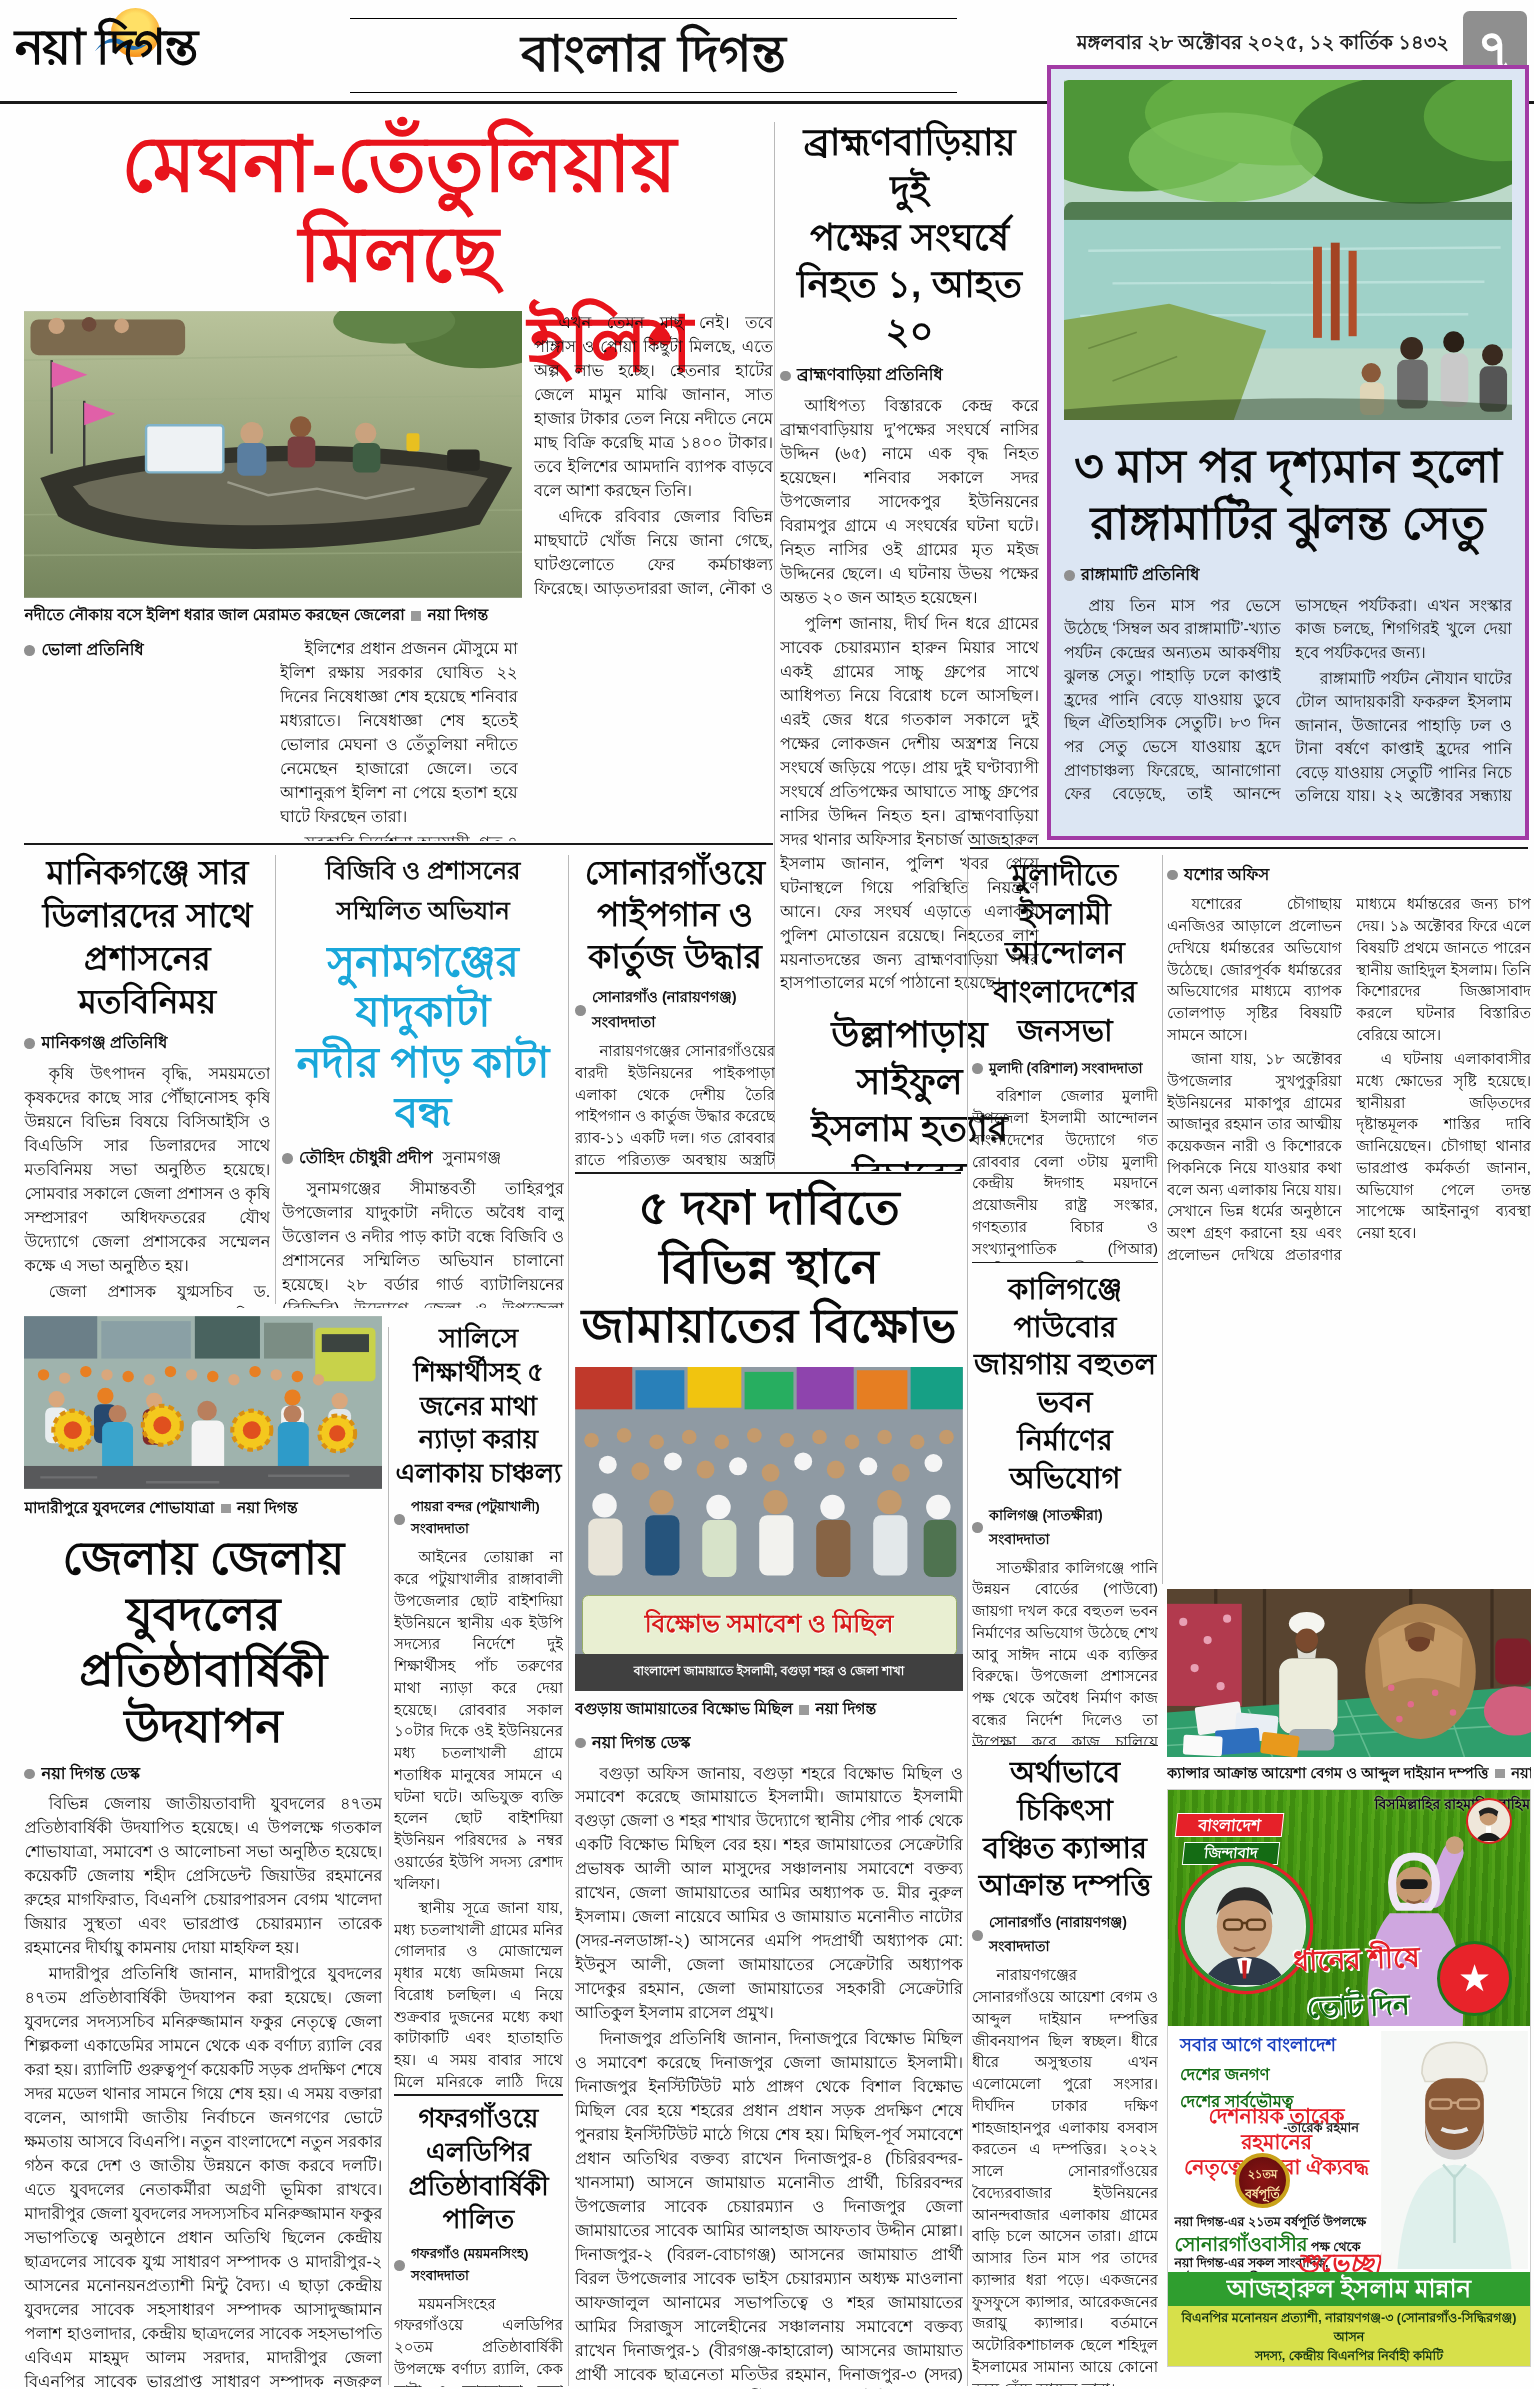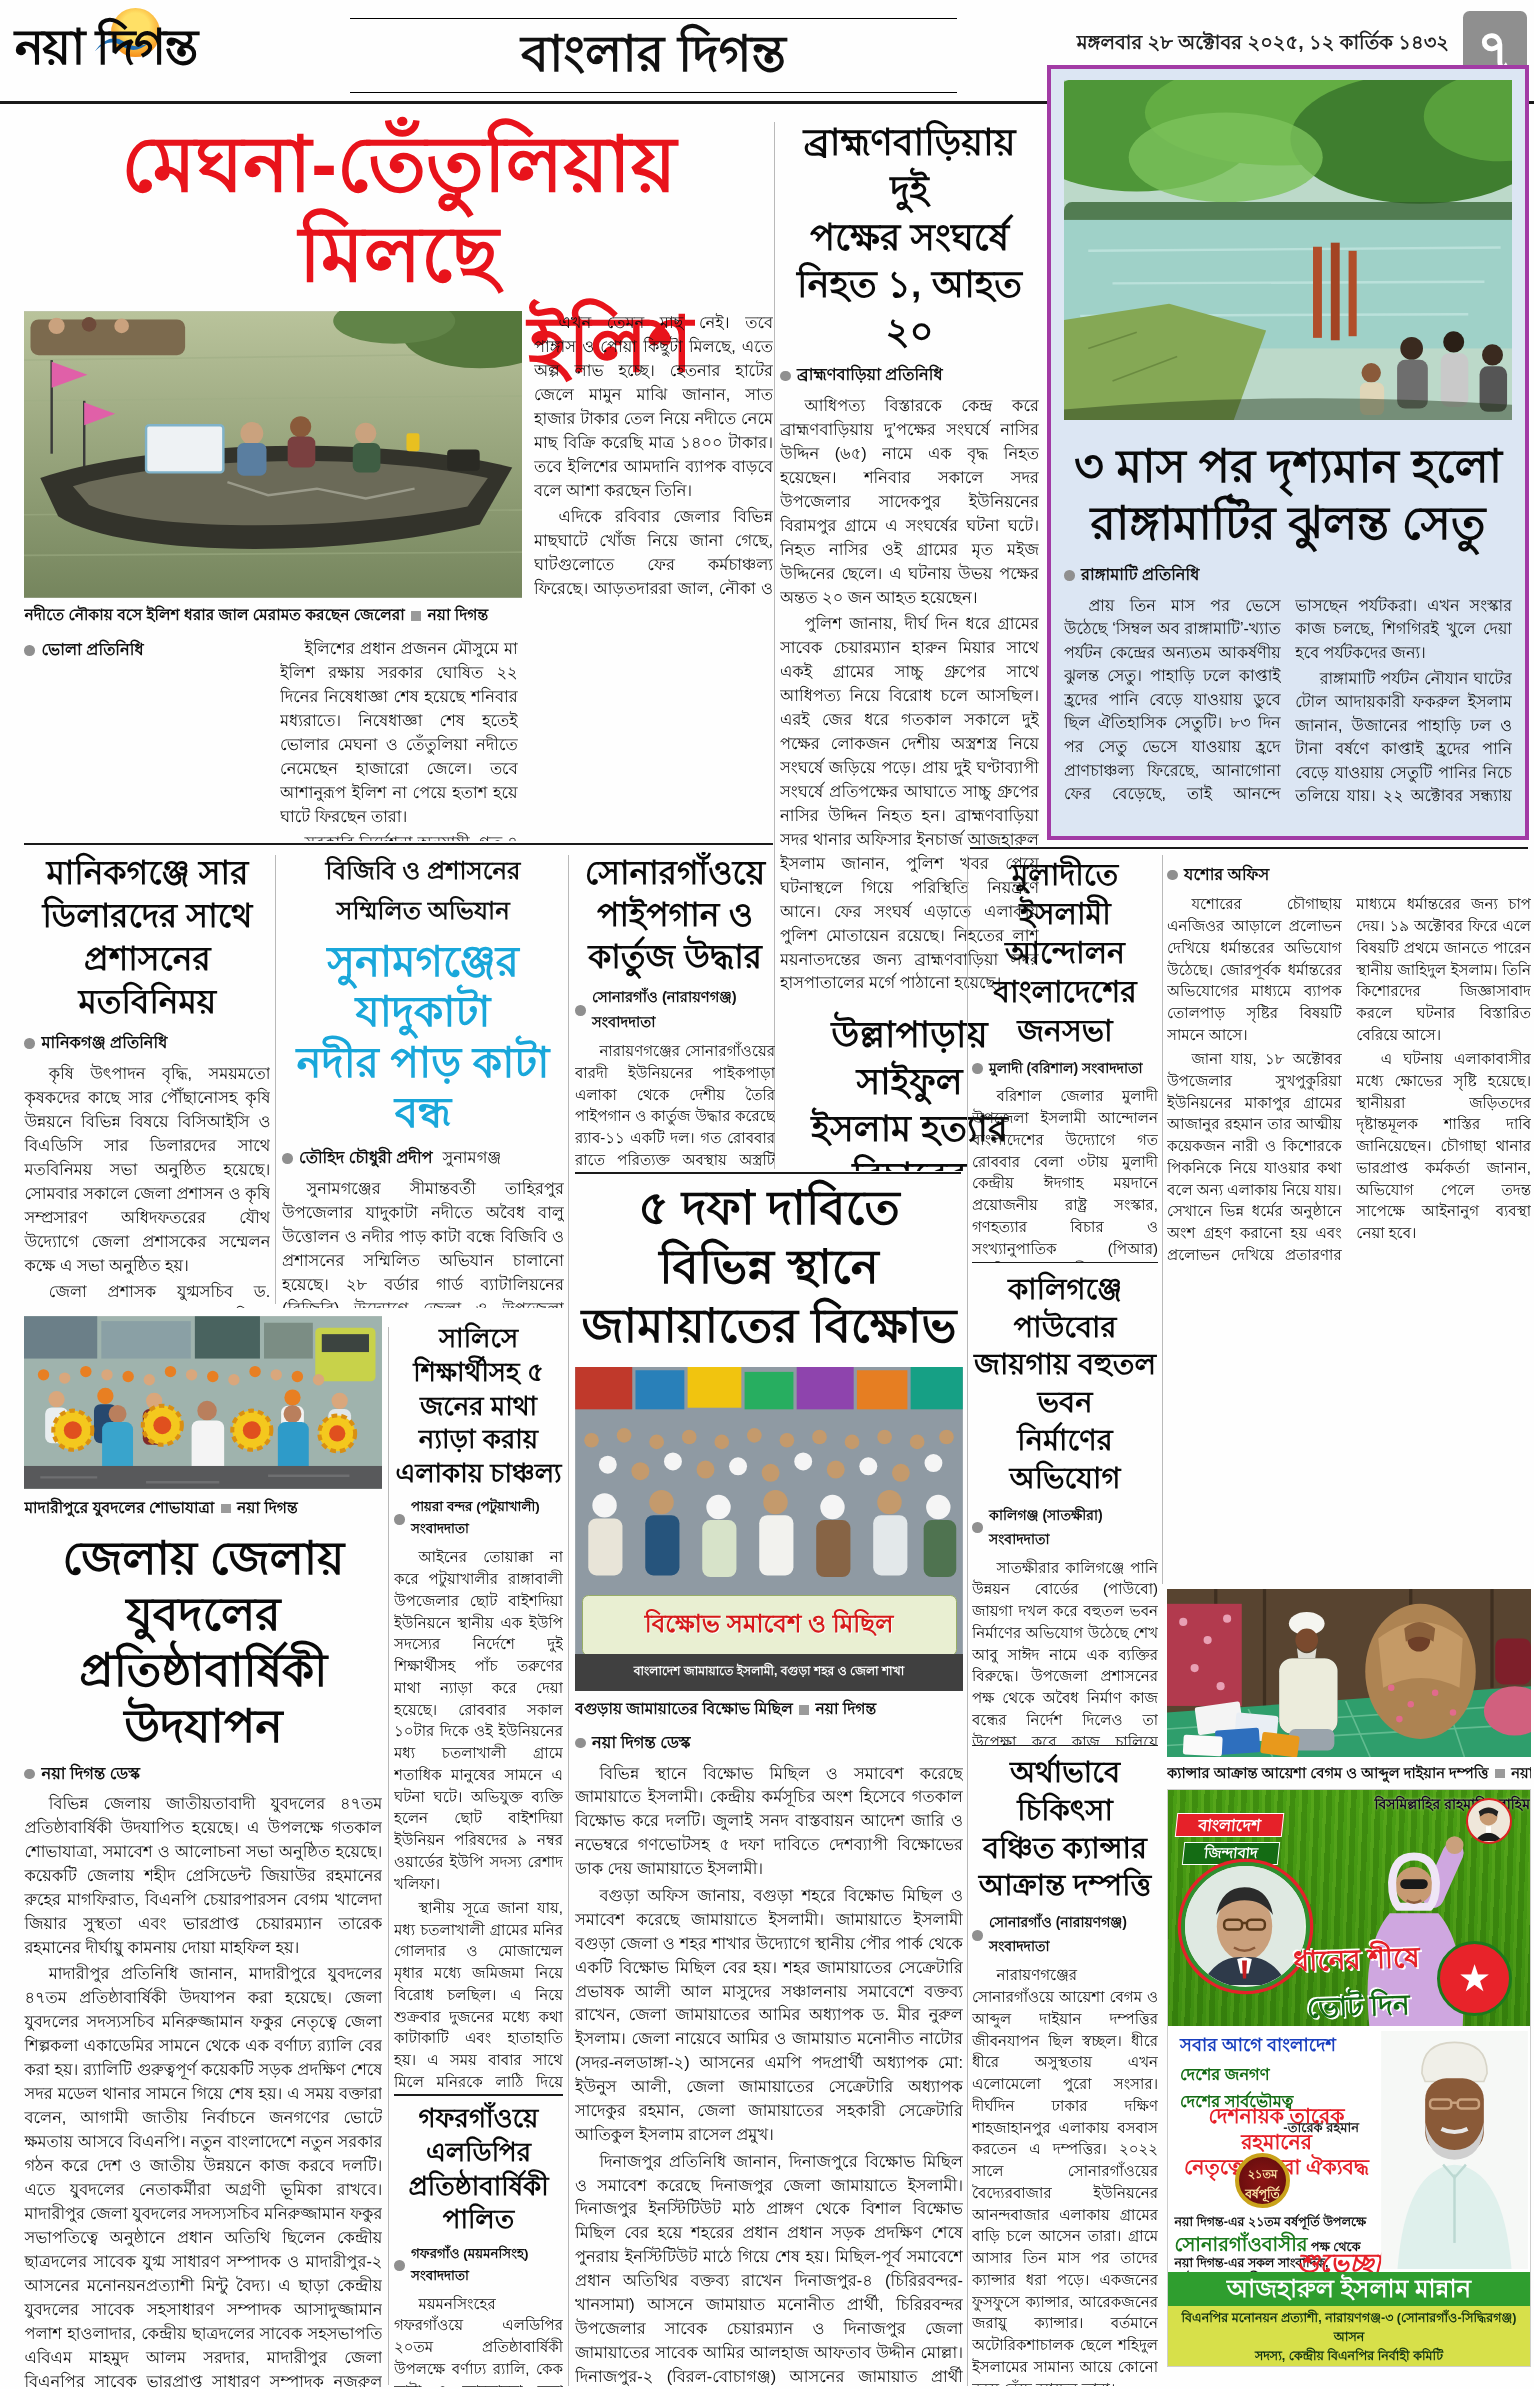--- a/index.html
+++ b/index.html
@@ -333,21 +333,20 @@
     <div class="caption" style="margin-top:6.5px;">
       <span>বগুড়ায় জামায়াতের বিক্ষোভ মিছিল</span>
         <span class="sq"></span>
         <span>নয়া দিগন্ত</span>
     </div>
     <div class="byline">
         <span class="dot"></span>
         <span>নয়া দিগন্ত ডেস্ক</span>
       </div>
     <div class="body">
-        <p>বিভিন্ন স্থানে বিক্ষোভ মিছিল ও সমাবেশ করেছে জামায়াতে ইসলামী। কেন্দ্রীয় কর্মসূচির অংশ হিসেবে গতকাল বিক্ষোভ করে দলটি। জুলাই সনদ বাস্তবায়ন আদেশ জারি ও নভেম্বরে গণভোটসহ ৫ দফা দাবিতে দেশব্যাপী বিক্ষোভের ডাক দেয় জামায়াতে ইসলামী।</p>
         <p>বগুড়া অফিস জানায়, বগুড়া শহরে বিক্ষোভ মিছিল ও সমাবেশ করেছে জামায়াতে ইসলামী। জামায়াতে ইসলামী বগুড়া জেলা ও শহর শাখার উদ্যোগে স্থানীয় পৌর পার্ক থেকে একটি বিক্ষোভ মিছিল বের হয়। শহর জামায়াতের সেক্রেটারি প্রভাষক আলী আল মাসুদের সঞ্চালনায় সমাবেশে বক্তব্য রাখেন, জেলা জামায়াতের আমির অধ্যাপক ড. মীর নুরুল ইসলাম। জেলা নায়েবে আমির ও জামায়াত মনোনীত নাটোর (সদর-নলডাঙ্গা-২) আসনের এমপি পদপ্রার্থী অধ্যাপক মো: ইউনুস আলী, জেলা জামায়াতের সেক্রেটারি অধ্যাপক সাদেকুর রহমান, জেলা জামায়াতের সহকারী সেক্রেটারি আতিকুল ইসলাম রাসেল প্রমুখ।</p>
         <p>দিনাজপুর প্রতিনিধি জানান, দিনাজপুরে বিক্ষোভ মিছিল ও সমাবেশ করেছে দিনাজপুর জেলা জামায়াতে ইসলামী। দিনাজপুর ইনস্টিটিউট মাঠ প্রাঙ্গণ থেকে বিশাল বিক্ষোভ মিছিল বের হয়ে শহরের প্রধান প্রধান সড়ক প্রদক্ষিণ শেষে পুনরায় ইনস্টিটিউট মাঠে গিয়ে শেষ হয়। মিছিল-পূর্ব সমাবেশে প্রধান অতিথির বক্তব্য রাখেন দিনাজপুর-৪ (চিরিরবন্দর-খানসামা) আসনে জামায়াত মনোনীত প্রার্থী, চিরিরবন্দর উপজেলার সাবেক চেয়ারম্যান ও দিনাজপুর জেলা জামায়াতের সাবেক আমির আলহাজ আফতাব উদ্দীন মোল্লা। দিনাজপুর-২ (বিরল-বোচাগঞ্জ) আসনের জামায়াত প্রার্থী বিরল উপজেলার সাবেক ভাইস চেয়ারম্যান অধ্যক্ষ মাওলানা আফজালুল আনামের সভাপতিত্বে ও শহর জামায়াতের আমির সিরাজুস সালেহীনের সঞ্চালনায় সমাবেশে বক্তব্য রাখেন দিনাজপুর-১ (বীরগঞ্জ-কাহারোল) আসনের জামায়াত প্রার্থী সাবেক ছাত্রনেতা মতিউর রহমান, দিনাজপুর-৩ (সদর) আসনের জামায়াত প্রার্থী জেলা কর্মপরিষদ সদস্য অ্যাডভোকেট মাঈনুল আলম প্রমুখ।</p>
       </div>
   </div>
 
   <div class="abs" style="left:24.4px;top:1316px;width:358px;height:1074px;overflow:hidden;">
     <div class="photo" style="width:358px;height:173px;">
       <svg width="358" height="173" viewBox="0 0 440 212">
         <rect width="440" height="212" fill="#9fb3ad"></rect>
         <rect x="0" y="0" width="90" height="52" fill="#6b7f88"></rect>

